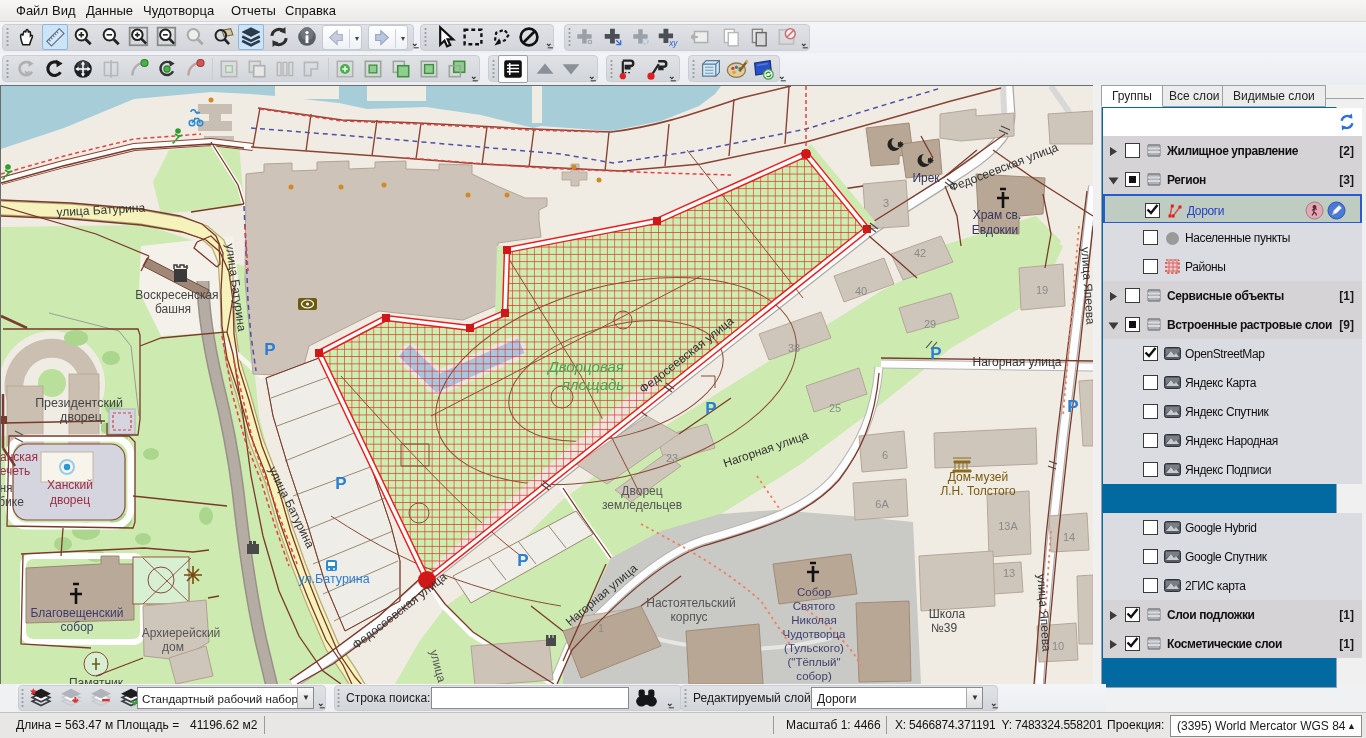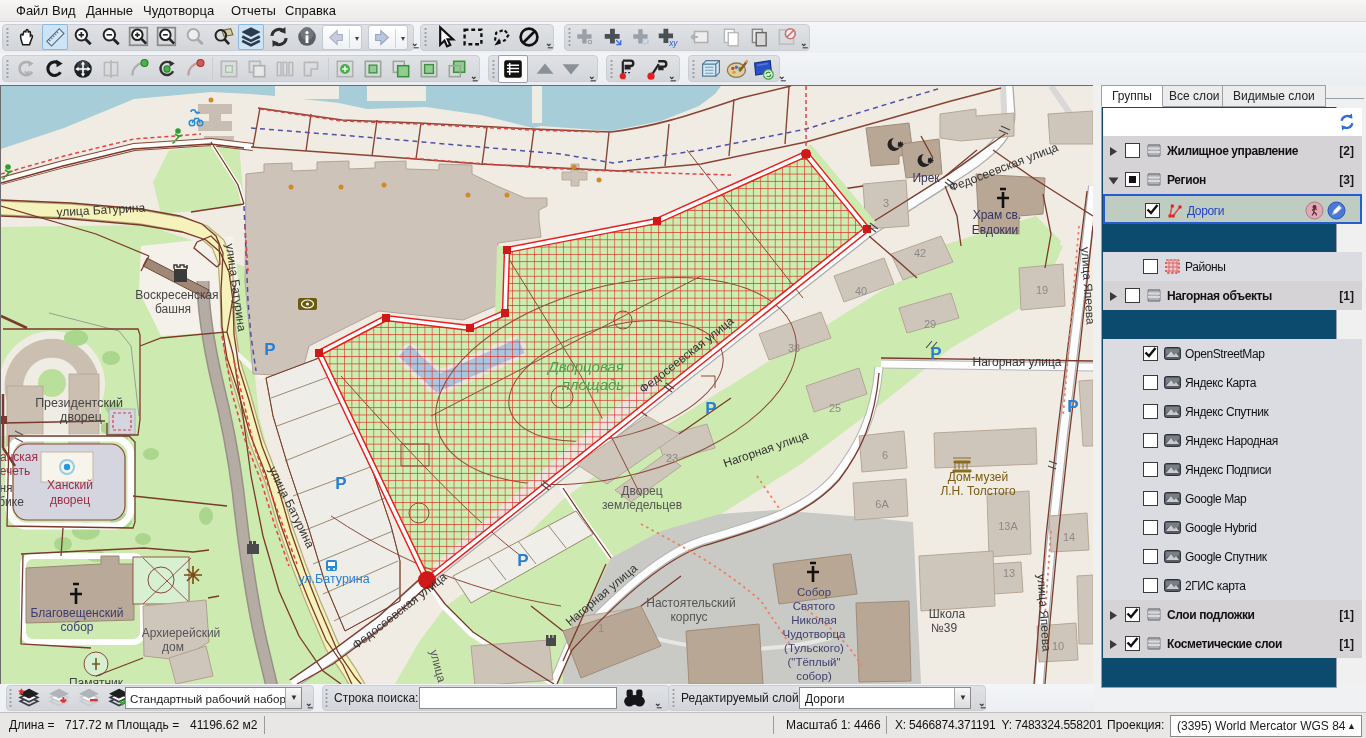--- a/index.html
+++ b/index.html
@@ -18,21 +18,21 @@
 #tb1{position:absolute;left:0;top:22px;width:1366px;height:31px;background:linear-gradient(#f4f6f9,#eceff3)}
 #tb2{position:absolute;left:0;top:53px;width:1366px;height:32px;background:linear-gradient(#f2f4f7,#eaedf1)}
 .tgroup{position:absolute;top:2px;height:27px;background:linear-gradient(#e0e2e6,#d2d5d9);border:1px solid #caced3;border-radius:4px}
 .grip{position:absolute;width:3px;height:20px;background-image:radial-gradient(circle,#9aa0a8 1px,transparent 1.2px);background-size:3px 4px;top:5px}
 .tbtn{position:absolute;width:26px;height:26px;display:flex;align-items:center;justify-content:center}
 .sel{background:#cde3f6;border:1px solid #8cb8e0;border-radius:2px}
 .ovf{position:absolute;font-size:9px;color:#333;font-weight:bold}
 .vline{position:absolute;top:4px;width:1px;height:22px;background:#c9ccd2}
 #map{position:absolute;left:0;top:85px;width:1093px;height:599px;background:#f0ece3;border-top:1px solid #6c6c6c;border-left:1px solid #6c6c6c}
 #panel{position:absolute;left:1093px;top:85px;width:273px;height:599px;background:#f0f0f0}
-#botbar{position:absolute;left:4px;top:684px;width:1090px;height:28px;background:linear-gradient(#f3f5f8,#ebeef2)}
+#botbar{position:absolute;left:16px;top:684px;width:1090px;height:28px;background:linear-gradient(#f3f5f8,#ebeef2)}
 #statusbar{position:absolute;left:0;top:712px;width:1366px;height:26px;background:#e9e7e5;border-top:1px solid #c4c2c0}
 .stxt{position:absolute;top:5px;font-size:12px;color:#111}
 .ssep{position:absolute;top:3px;width:1px;height:18px;background:#9a9a9a}
 </style></head>
 <body>
 <div id="menubar">
 <span style="left:16px">Файл</span>
     <span style="left:52px">Вид</span>
     <span style="left:86px">Данные</span>
     <span style="left:143px">Чудотворца</span>
@@ -722,21 +722,21 @@
 </g>
 
 </svg>
 </div>
 <div id="panel">
 <div class="abs" style="left:8px;top:0;width:263px;height:14px;border-bottom:1px solid #9aa0a8">
 <span class="tab tabon" style="left:0">Группы</span>
 <span class="tab" style="left:57px">Все слои</span>
 <span class="tab" style="left:121px">Видимые слои</span>
 </div>
-<div class="abs" style="left:8px;top:22px;width:236px;height:581px;border:1px solid #9aa0a8;border-top:none;background:#0c4a6e">
+<div class="abs" style="left:8px;top:22px;width:236px;height:581px;border:1px solid #9aa0a8;border-top:none;background:#0369a1">
 <div class="abs" style="left:1px;top:1px;width:259px;height:28px;background:#fff">
 <svg width="18" height="18" viewBox="0 0 20 20" style="position:absolute;right:6px;top:5px">
           <path d="M4 8.5 A6.5 6.5 0 0 1 14.5 4.8" stroke="#2a6fe0" stroke-width="2.6" fill="none"></path>
           <path d="M15.5 0.5 L16 6.5 L10.5 4.5 Z" fill="#2a6fe0"></path>
           <path d="M16 11.5 A6.5 6.5 0 0 1 5.5 15.2" stroke="#2a6fe0" stroke-width="2.6" fill="none"></path>
           <path d="M4.5 19.5 L4 13.5 L9.5 15.5 Z" fill="#2a6fe0"></path>
         </svg>
 </div>
 <div class="row rgrp" style="top:29px">
         <svg class="abs" style="left:6px;top:11px" width="10" height="9" viewBox="0 0 10 9">
@@ -782,41 +782,63 @@
         <svg class="abs" style="right:36px;top:5px" width="19" height="19" viewBox="0 0 19 19">
           <circle cx="9.5" cy="9.5" r="8.5" fill="#e2a8b4" stroke="#a87a88"></circle>
           <path d="M9.5 4.5 a1.4 1.4 0 1 1 0 2.8 a1.4 1.4 0 1 1 0 -2.8 M9.5 7.5 l-2.5 2 M9.5 7.5 l2.5 1 M9.5 7.5 l-1 5 l-1.5 2 M9 11 l2 1.5 l0.5 2" stroke="#5a2a34" stroke-width="1.1" fill="#5a2a34"></path>
         </svg>
 <svg class="abs" style="right:14px;top:5px" width="19" height="19" viewBox="0 0 19 19">
           <circle cx="9.5" cy="9.5" r="8.5" fill="#4a7ad8" stroke="#2a54b0"></circle>
           <path d="M5.5 13.5 l1.5 -4 l5 -5 l2.5 2.5 l-5 5 Z" fill="#fff" stroke="#dde" stroke-width=".5"></path>
           <path d="M5.5 13.5 l1 -2.7 l1.7 1.7 Z" fill="#f0c878"></path>
         </svg>
       </div>
+<div class="row rchild" style="top:116px">
+        <span class="cb" style="left:40px"></span>
+        <svg class="abs" style="left:62px;top:8px" width="15" height="15" viewBox="0 0 15 15">
+          <circle cx="7.5" cy="7.5" r="6.5" fill="#9a9a9a"></circle>
+        </svg>
+        <span class="rtext" style="left:82px;color:#111">Населенные пункты</span>
+      </div>
 <div class="row rchild" style="top:145px">
         <span class="cb" style="left:40px"></span>
         <svg class="abs" style="left:62px;top:7px" width="15" height="15" viewBox="0 0 15 15">
           <rect x="1" y="1" width="13" height="13" fill="#eecaca"></rect>
           <path d="M0 4 H15 M0 8 H15 M0 12 H15 M4 0 V15 M8 0 V15 M12 0 V15" stroke="#d05050" stroke-width="1" opacity=".8"></path>
           <rect x="1" y="1" width="13" height="13" fill="none" stroke="#cc3333" stroke-dasharray="2 2"></rect>
         </svg>
         <span class="rtext" style="left:82px;color:#111">Районы</span>
       </div>
 <div class="row rgrp" style="top:174px">
         <svg class="abs" style="left:6px;top:11px" width="10" height="9" viewBox="0 0 10 9">
           <path d="M1 0 L8 4.5 L1 9 Z" fill="#3a3a3a" transform="rotate(0 4.5 4.5)"></path>
         </svg>
         <span class="cb" style="left:22px"></span>
         <svg class="abs" style="left:43px;top:6px" width="16" height="17" viewBox="0 0 16 17">
           <path d="M2 3 h12 v11 h-12 Z" fill="#aeb1b6" stroke="#7a7d82" stroke-width="1"></path>
           <path d="M2 6.5h12M2 10h12" stroke="#d8dadd" stroke-width="2"></path>
           <path d="M2 3h12M2 13.8h12" stroke="#8a8d92" stroke-width="1.4"></path>
         </svg>
-        <span class="rtext bold" style="left:64px">Нагорная объекты</span>
+        <span class="rtext bold" style="left:64px">Сервисные объекты</span>
         <span class="cnt">[1]</span>
+      </div>
+<div class="row rgrp" style="top:203px">
+        <svg class="abs" style="left:5px;top:12px" width="11" height="8" viewBox="0 0 11 8">
+          <path d="M0.5 0.5 L10.5 0.5 L5.5 7.5 Z" fill="#3a3a3a"></path>
+        </svg>
+        <span class="cb" style="left:22px">
+          <span class="abs" style="left:3px;top:3px;width:7px;height:7px;background:#111"></span>
+        </span>
+        <svg class="abs" style="left:43px;top:6px" width="16" height="17" viewBox="0 0 16 17">
+          <path d="M2 3 h12 v11 h-12 Z" fill="#aeb1b6" stroke="#7a7d82" stroke-width="1"></path>
+          <path d="M2 6.5h12M2 10h12" stroke="#d8dadd" stroke-width="2"></path>
+          <path d="M2 3h12M2 13.8h12" stroke="#8a8d92" stroke-width="1.4"></path>
+        </svg>
+        <span class="rtext bold" style="left:64px">Встроенные растровые слои</span>
+        <span class="cnt">[9]</span>
       </div>
 <div class="row rchild" style="top:232px">
         <span class="cb" style="left:40px"></span>
         <svg class="abs" style="left:40px;top:6px" width="15" height="15" viewBox="0 0 15 15">
           <path d="M2.5 7.5 L6 11 L12.5 3" stroke="#111" stroke-width="2.4" fill="none"></path>
         </svg>
         <svg class="abs" style="left:61px;top:8px" width="17" height="13" viewBox="0 0 17 13">
           <rect x="0.5" y="0.5" width="16" height="12" rx="2" fill="#585c63" stroke="#2e3238"></rect>
           <path d="M2 10 L7 4 L10 8 L12 6 L15 10 Z" fill="#c8cbd0"></path>
           <path d="M2 2 h13 v3 l-4 3 -4 -4 -5 4 Z" fill="#9aa0a8" opacity=".5"></path>
@@ -851,29 +873,20 @@
         <span class="rtext" style="left:82px;color:#111">Яндекс Народная</span>
       </div>
 <div class="row rchild" style="top:348px">
         <span class="cb" style="left:40px"></span>
         <svg class="abs" style="left:61px;top:8px" width="17" height="13" viewBox="0 0 17 13">
           <rect x="0.5" y="0.5" width="16" height="12" rx="2" fill="#585c63" stroke="#2e3238"></rect>
           <path d="M2 10 L7 4 L10 8 L12 6 L15 10 Z" fill="#c8cbd0"></path>
           <path d="M2 2 h13 v3 l-4 3 -4 -4 -5 4 Z" fill="#9aa0a8" opacity=".5"></path>
         </svg>
         <span class="rtext" style="left:82px;color:#111">Яндекс Подписи</span>
-      </div>
-<div class="row rchild" style="top:377px">
-        <span class="cb" style="left:40px"></span>
-        <svg class="abs" style="left:61px;top:8px" width="17" height="13" viewBox="0 0 17 13">
-          <rect x="0.5" y="0.5" width="16" height="12" rx="2" fill="#585c63" stroke="#2e3238"></rect>
-          <path d="M2 10 L7 4 L10 8 L12 6 L15 10 Z" fill="#c8cbd0"></path>
-          <path d="M2 2 h13 v3 l-4 3 -4 -4 -5 4 Z" fill="#9aa0a8" opacity=".5"></path>
-        </svg>
-        <span class="rtext" style="left:82px;color:#111">Google Map</span>
       </div>
 <div class="row rchild" style="top:406px">
         <span class="cb" style="left:40px"></span>
         <svg class="abs" style="left:61px;top:8px" width="17" height="13" viewBox="0 0 17 13">
           <rect x="0.5" y="0.5" width="16" height="12" rx="2" fill="#585c63" stroke="#2e3238"></rect>
           <path d="M2 10 L7 4 L10 8 L12 6 L15 10 Z" fill="#c8cbd0"></path>
           <path d="M2 2 h13 v3 l-4 3 -4 -4 -5 4 Z" fill="#9aa0a8" opacity=".5"></path>
         </svg>
         <span class="rtext" style="left:82px;color:#111">Google Hybrid</span>
       </div>
@@ -993,22 +1006,22 @@
 <span class="abs" style="left:677px;top:7px;font-size:12px">Редактируемый слой:</span>
 <div class="abs" style="left:795px;top:3px;width:172px;height:22px;background:#fff;border:1px solid #8a8a8a">
 <span style="position:absolute;left:5px;top:4px;font-size:12px">Дороги</span>
 <span class="abs" style="right:0;top:0;width:16px;height:20px;background:linear-gradient(#f8f8f8,#dcdcdc);border-left:1px solid #aaa">
         <span style="position:absolute;left:4px;top:5px;font-size:8px;color:#333">▼</span>
       </span>
 </div>
 <span class="ovf" style="left:974px;top:14px">⌄̲</span>
 </div>
 <div id="statusbar">
-<span class="stxt" style="left:9px">Длина =</span>
-<span class="stxt" style="left:65px">717.72 м Площадь =</span>
+<span class="stxt" style="left:16px">Длина =</span>
+<span class="stxt" style="left:65px">563.47 м Площадь =</span>
 <span class="stxt" style="left:190px">41196.62 м2</span>
 <div class="ssep" style="left:264px"></div>
 <div class="ssep" style="left:773px"></div>
 <span class="stxt" style="left:786px">Масштаб 1: 4466</span>
 <div class="ssep" style="left:886px"></div>
 <span class="stxt" style="left:895px;letter-spacing:-0.2px">X: 5466874.371191&nbsp; Y: 7483324.558201</span>
 <span class="stxt" style="left:1107px">Проекция:</span>
 <div class="abs" style="left:1170px;top:2px;width:192px;height:22px;background:#fff;border:1px solid #8a8a8a;display:flex;align-items:center">
 <span style="padding-left:6px;font-size:12px">(3395) World Mercator WGS 84</span>
 <span style="position:absolute;right:5px;font-size:9px;color:#222">▲</span>

